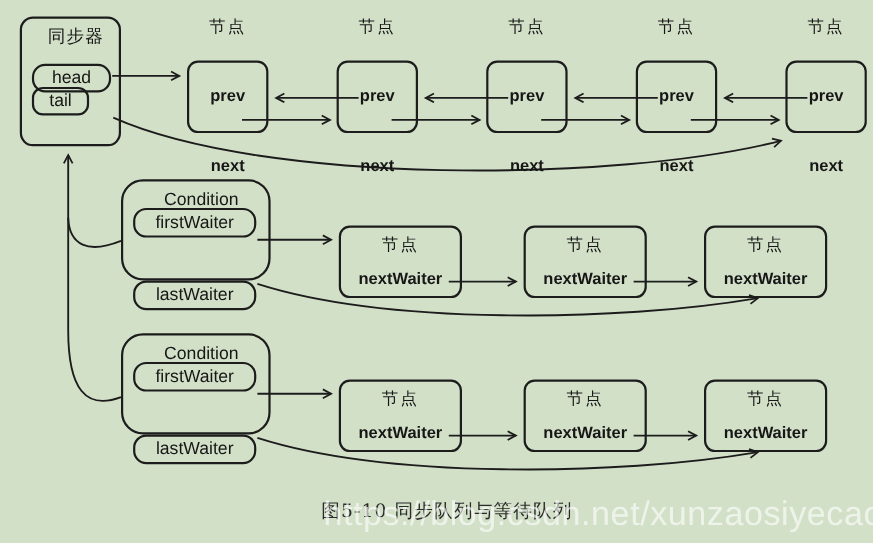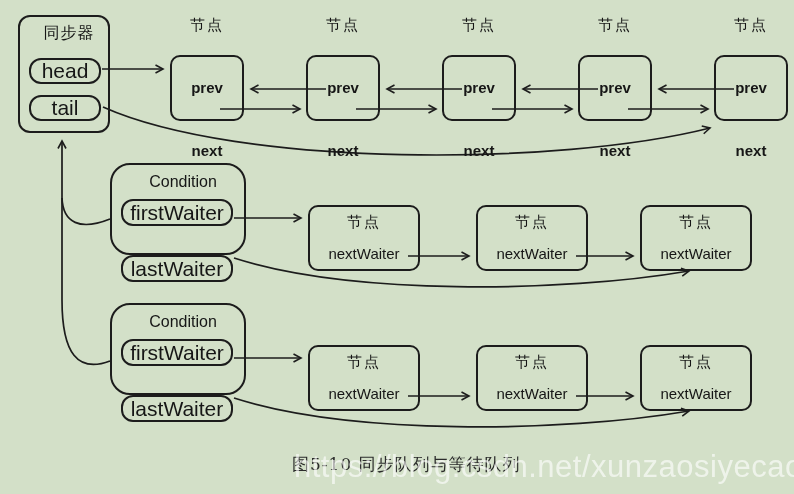--- a/index.html
+++ b/index.html
@@ -11,45 +11,45 @@
   }
   svg.connectors { position:absolute; left:0; top:0; }
   .ln { stroke:#1c1c1c; stroke-width:1.7; fill:none; }
 
   .box { position:absolute; border:2px solid #1c1c1c; box-sizing:border-box; background:transparent;padding-left:10px; }
 
   
   .sync { left:18px; top:15px; width:92px; height:118px; border-radius:12px; }
   .sync-title { text-align:center; margin-top:6px; font-size:16px; letter-spacing:1px; }
   .pill { position:absolute; border:2px solid #1c1c1c; border-radius:12px; box-sizing:border-box;
-          display:flex; align-items:center; justify-content:center; font-size:21px; background:transparent; }
+          display:flex; align-items:center; justify-content:center; font-size:16px; background:transparent; }
   .pill.head { left:9px; top:41px; width:72px; height:26px; }
-  .pill.tail { left:9px; top:78px; width:72px; height:26px; }
+  .pill.tail { left:9px; top:62px; width:52px; height:26px;border-radius:10px; }
 
   
   .qnode { position:absolute; top:55px; width:74px; height:66px; border:2px solid #1c1c1c;
            border-radius:10px; box-sizing:border-box; display:flex; flex-direction:column;
            align-items:center; justify-content:center; line-height:1.22; background:transparent; }
   .qnode .t { font-size:15px; letter-spacing:2px; }
   .qnode .f { font-size:15px; font-weight:bold;margin-top:45px; }
   .q1{left:170px} .q2{left:306px} .q3{left:442px} .q4{left:578px} .q5{left:714px}
 
   
   .cond { left:110px; width:136px; height:92px; border-radius:20px; }
   .cond.c1 { top:163px; } .cond.c2 { top:303px; }
   .cond-title { text-align:center; margin-top:8px; font-size:16px; }
-  .pill.fw { left:9px; top:34px; width:112px; height:27px; }
+  .pill.fw { left:9px; top:24px; width:112px; height:27px; }
   .pill.lw { left:9px; top:78px; width:112px; height:27px;margin-top:12px; }
 
   
   .wnode { position:absolute; width:112px; height:66px; border:2px solid #1c1c1c; border-radius:10px;
            box-sizing:border-box; display:flex; flex-direction:column; align-items:center;
            justify-content:space-between; padding:6px 0 7px; background:transparent; }
   .wnode .t { font-size:15px; letter-spacing:2px; }
-  .wnode .f { font-size:15px; font-weight:normal; }
+  .wnode .f { font-size:15px; font-weight:bold; }
   .r1 { top:205px; } .r2 { top:345px; }
   .w1{left:308px} .w2{left:476px} .w3{left:640px}
 
   .caption { position:absolute; left:292px; top:453px; font-size:17px;
              font-family:"DejaVu Serif", serif; color:#2b2b2b; letter-spacing:1px; }
   .watermark { position:absolute; left:294px; top:449px; font-size:31px;
                color:rgba(255,255,255,0.62); white-space:nowrap; letter-spacing:0.5px; }
 </style>
 </head>
 <body>

